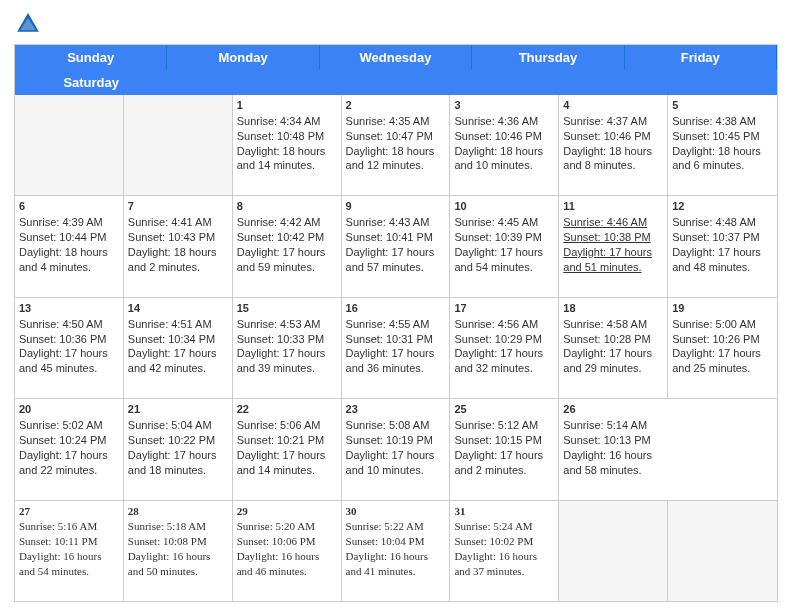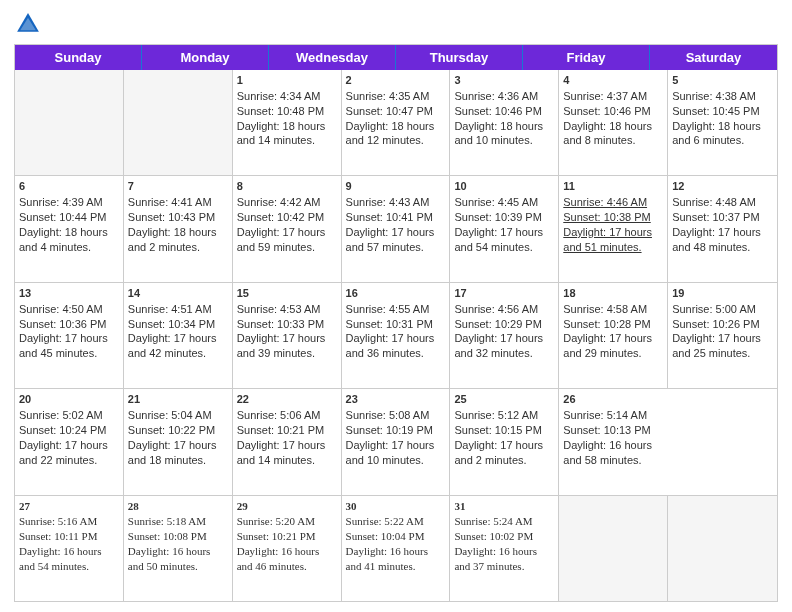--- a/index.html
+++ b/index.html
@@ -57,22 +57,22 @@
       color: #333;
     }
     .calendar {
       flex: 1;
       display: flex;
       flex-direction: column;
       border: 1px solid #ccc;
     }
     .cal-header-row {
       display: grid;
-      grid-template-columns: repeat(6, 1fr);
-      background: #6d28d9;
+      grid-template-columns: repeat(5, 1fr);
+      background: #3b82f6;
     }
     .cal-header-cell {
       color: #fff;
       font-weight: bold;
       font-size: 13px;
       text-align: center;
       padding: 5px 2px;
       border-right: 1px solid #1976d2;
     }
     .cal-header-cell:last-child { border-right: none; }
@@ -309,21 +309,21 @@
           </div>
           <div class="cal-cell">
             <div class="day-num">28</div>
             <div class="cell-info" style="white-space: pre-line;">Sunrise: 5:18 AM
 Sunset: 10:08 PM
 Daylight: 16 hours and 50 minutes.</div>
           </div>
           <div class="cal-cell">
             <div class="day-num">29</div>
             <div class="cell-info" style="white-space: pre-line;">Sunrise: 5:20 AM
-Sunset: 10:21 PM
+Sunset: 10:06 PM
 Daylight: 16 hours and 46 minutes.</div>
           </div>
           <div class="cal-cell">
             <div class="day-num">30</div>
             <div class="cell-info" style="white-space: pre-line;">Sunrise: 5:22 AM
 Sunset: 10:04 PM
 Daylight: 16 hours and 41 minutes.</div>
           </div>
           <div class="cal-cell">
             <div class="day-num">31</div>

